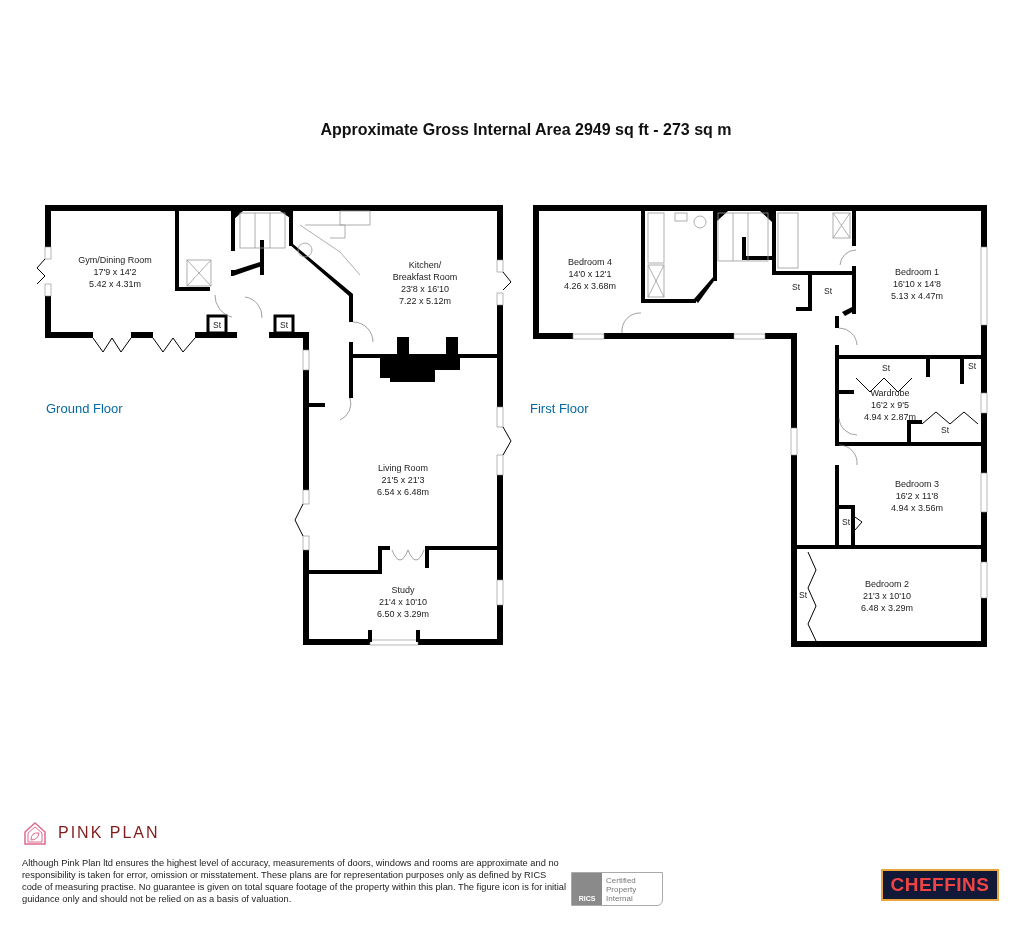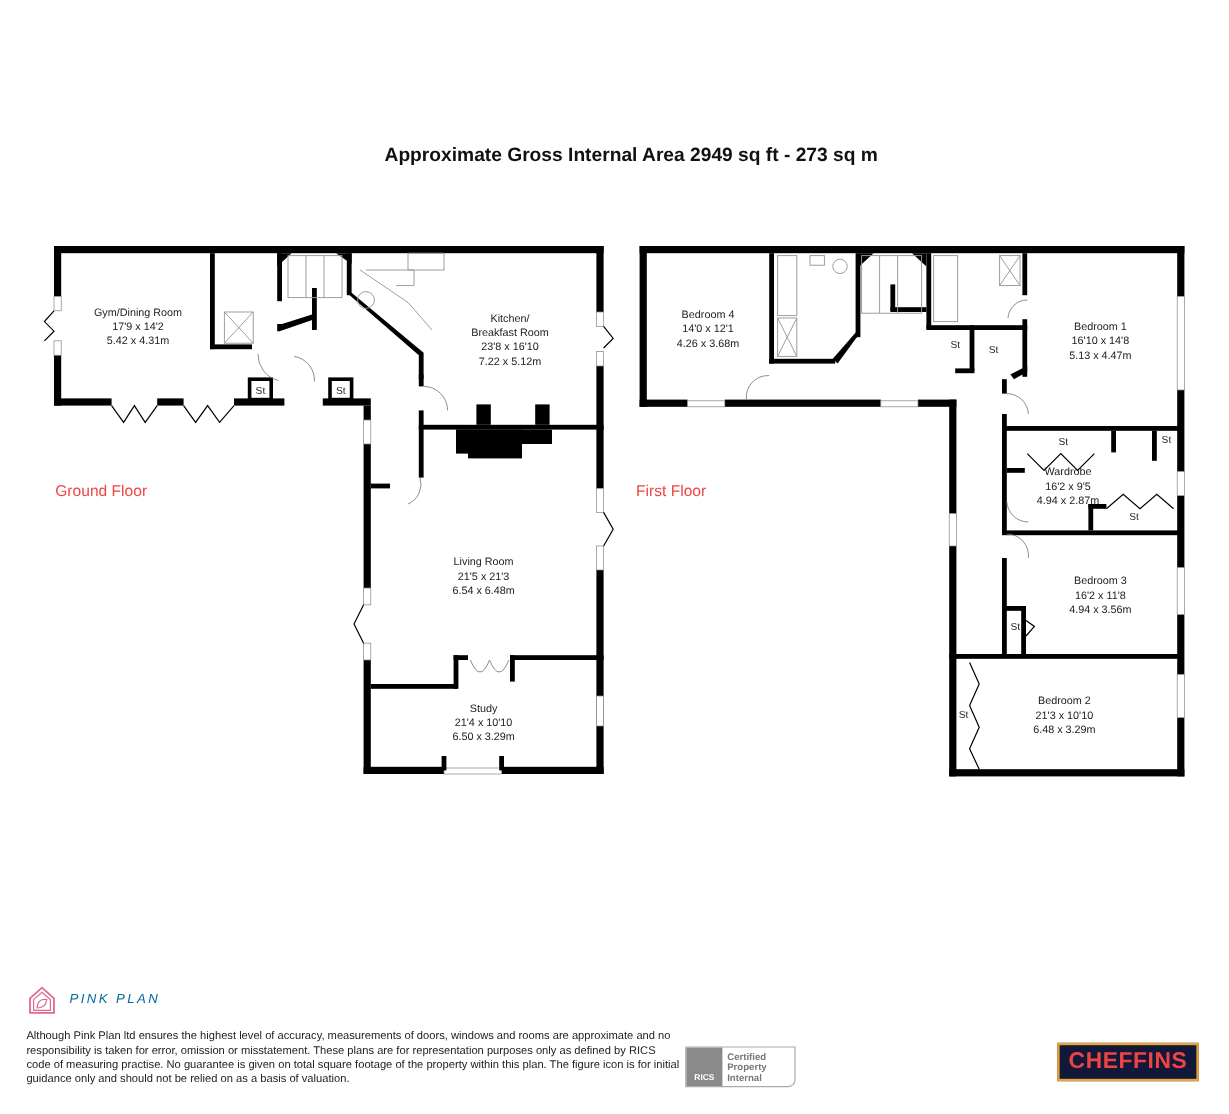--- a/index.html
+++ b/index.html
@@ -8,27 +8,27 @@
   .header .title { font-weight:bold; font-size:16px; color:#111; line-height:20px; }
   .header .sub { font-size:15px; color:#333; line-height:19px; }
   svg.plan { position:absolute; left:0; top:0; }
   .wall { fill:#000; }
   .thin { fill:none; stroke:#000; stroke-width:1; }
   .fixture { fill:none; stroke:#999; stroke-width:0.8; }
   .arc { fill:none; stroke:#777; stroke-width:0.7; }
   .win { fill:#fff; stroke:#888; stroke-width:0.6; }
   .rlabel { font-family:"Liberation Sans", sans-serif; font-size:9px; fill:#222; text-anchor:middle; }
   .st { font-family:"Liberation Sans", sans-serif; font-size:8.5px; fill:#222; text-anchor:middle; }
-  .floor-label { position:absolute; font-size:13px; color:#ef4444; }
+  .floor-label { position:absolute; font-size:13px; color:#0369a1; }
   .footer-logo { position:absolute; left:22px; top:820px; display:flex; align-items:center; gap:10px; }
-  .footer-logo .name { color:#0369a1; font-size:11px; letter-spacing:2px;font-style:italic; }
+  .footer-logo .name { color:#7f1d1d; font-size:16px; letter-spacing:2px; }
   .disclaimer { position:absolute; left:22px; top:857px; width:545px; font-size:9.3px; line-height:12px; color:#222; }
   .rics { position:absolute; left:571px; top:872px; width:90px; height:32px; border:1px solid #aaa; border-radius:0 0 6px 0; display:flex; }
   .rics .badge { width:30px; background:#8a8a8a; color:#fff; font-size:7px; font-weight:bold; display:flex; flex-direction:column; align-items:center; justify-content:flex-end; padding-bottom:3px; }
-  .rics .txt { font-size:8px; color:#777; line-height:9px; padding:3px 4px;font-weight:bold; }
+  .rics .txt { font-size:8px; color:#777; line-height:9px; padding:3px 4px; }
   .cheffins { position:absolute; left:881px; top:869px; width:118px; height:32px; background:#111838; border:2px solid #e8a53e; box-sizing:border-box; color:#ef4444; font-weight:bold; font-size:19px; display:flex; align-items:center; justify-content:center; letter-spacing:0.5px; }
 </style>
 </head>
 <body>
 
 <div class="header">
   <div class="title">Approximate Gross Internal Area 2949 sq ft - 273 sq m</div>
 </div>
 
 <svg class="plan" width="1024" height="928" viewBox="0 0 1024 928">

